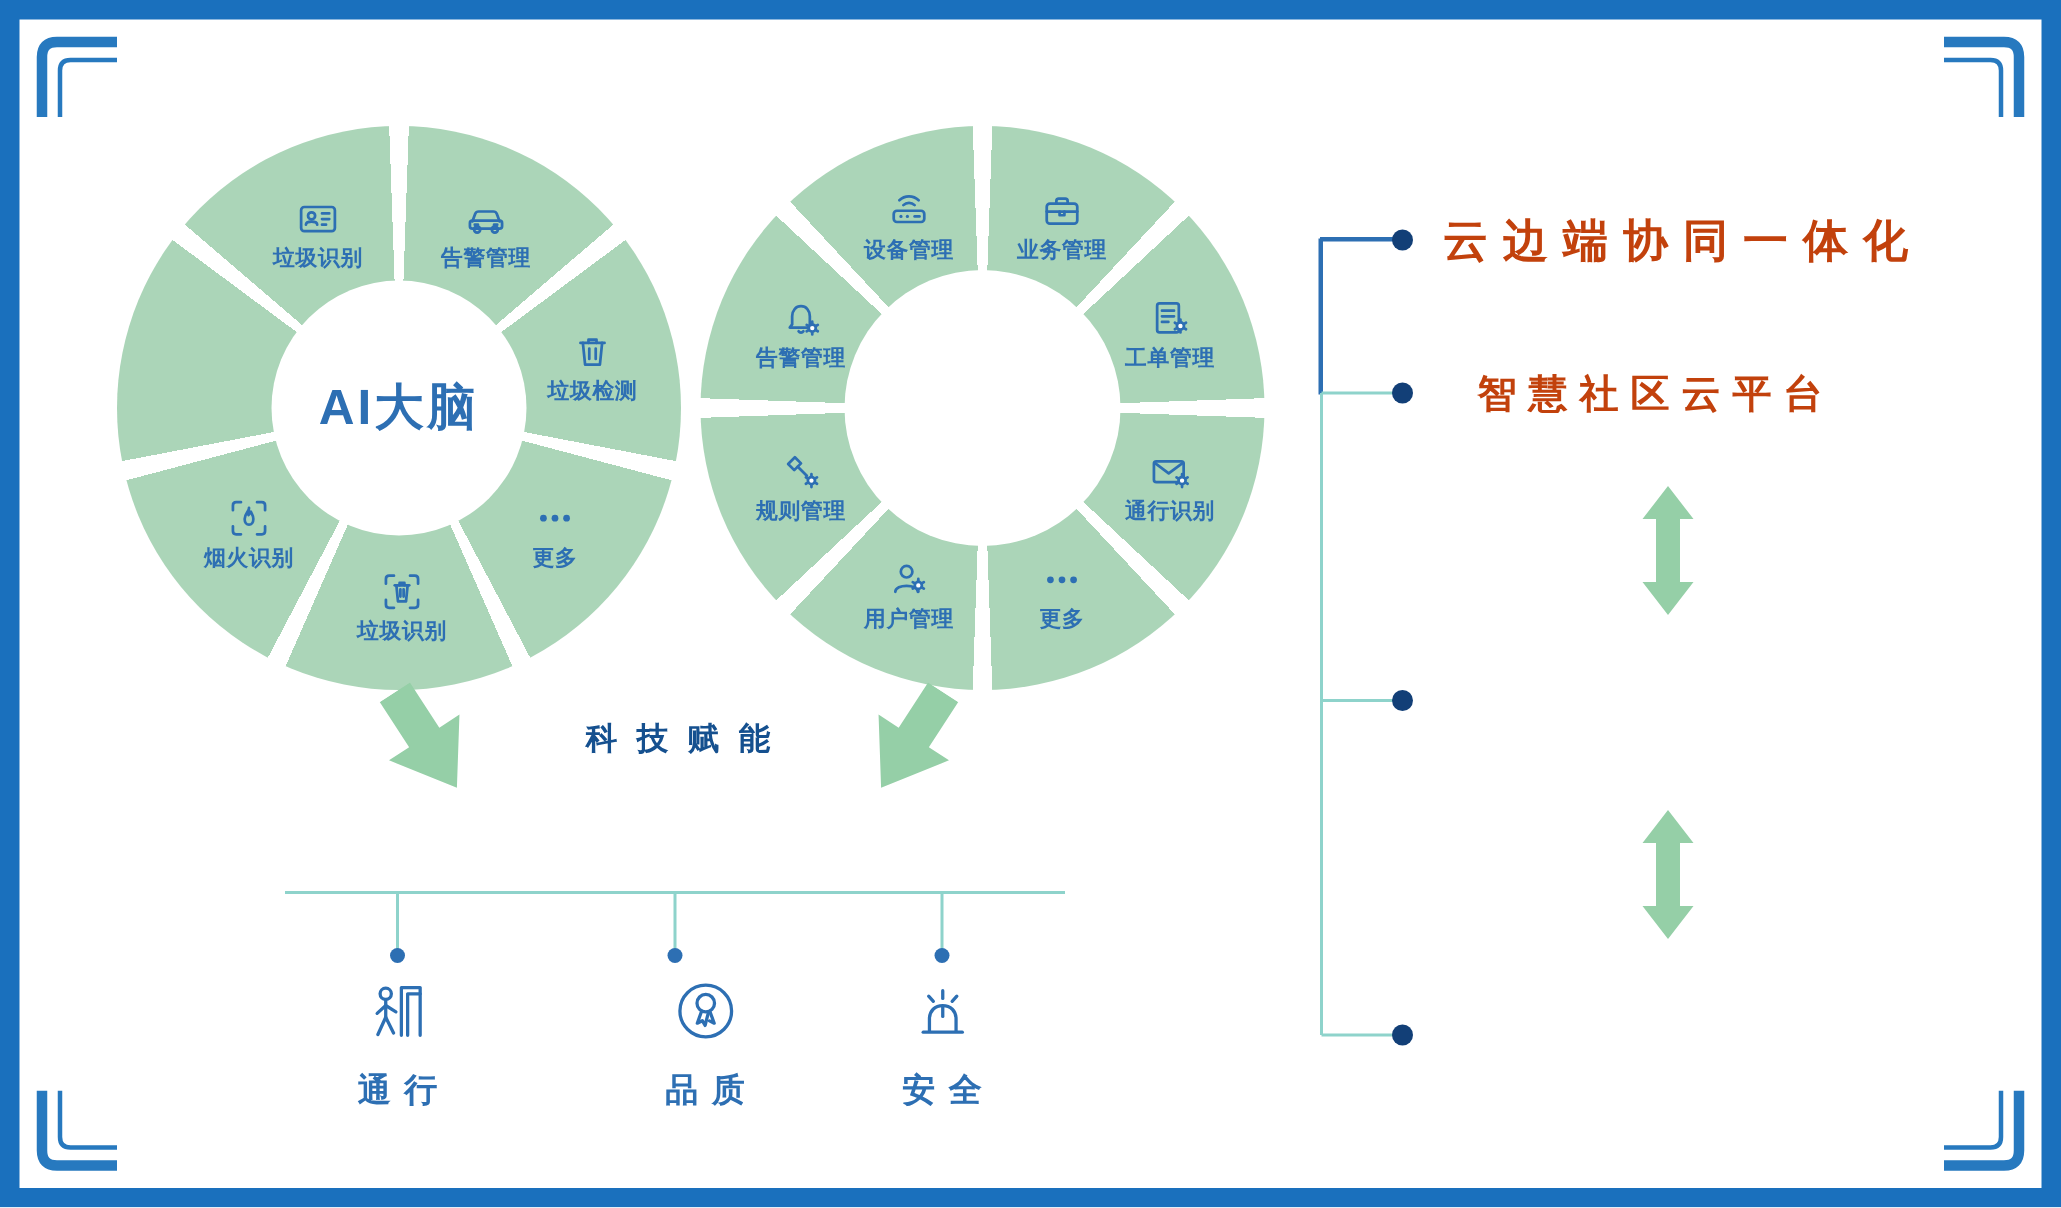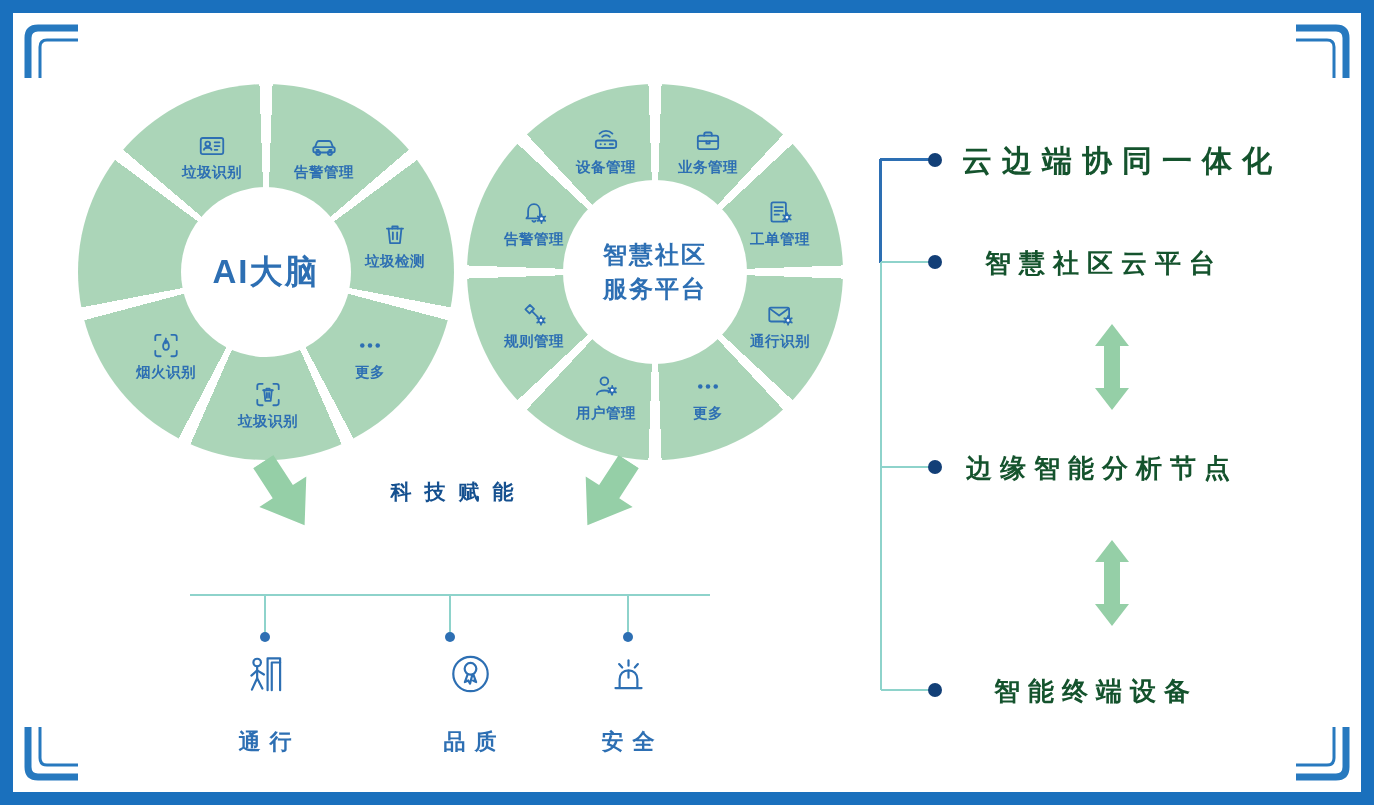--- a/index.html
+++ b/index.html
@@ -48,30 +48,30 @@
   .tech-label { position:absolute; left:452px; top:492px; transform:translate(-50%,-50%);
     font-size:21px; font-weight:bold; color:#15508f; letter-spacing:13px; padding-left:13px; white-space:nowrap; }
   .prop-label { position:absolute; left:452px; top:558px; transform:translate(-50%,-50%);
     font-size:29px; font-weight:bold; color:#15508f; letter-spacing:16px; padding-left:16px; white-space:nowrap; }
 
   
   .h-line { position:absolute; left:190px; top:594px; width:520px; height:2px; background:#8ed3cb; }
   .drop { position:absolute; top:595px; width:2px; height:38px; background:#8ed3cb; }
   .dot  { position:absolute; top:632px; width:10px; height:10px; border-radius:50%; background:#2d6fb3; }
   .svc { position:absolute; top:650px; transform:translateX(-50%); display:flex; flex-direction:column;
-    align-items:center; gap:25px; }
+    align-items:center; gap:9px; }
   .svc-text { font-size:22px; font-weight:bold; color:#2d6fb3; letter-spacing:9px; padding-left:9px; white-space:nowrap; }
 
   
   .vline-dark { position:absolute; left:879px; top:159px; width:3px; height:104px; background:#2d6fb3; }
   .vline-teal { position:absolute; left:880px; top:262px; width:2px; height:428px; background:#8ed3cb; }
   .tick { position:absolute; height:2px; background:#8ed3cb; }
   .tick.dark { height:3px; background:#2d6fb3; }
   .bullet { position:absolute; width:14px; height:14px; border-radius:50%; background:#123f77; }
-  .ritem { position:absolute; transform:translateY(-50%); font-weight:bold; color:#14532d; white-space:nowrap; }
+  .ritem { position:absolute; transform:translateY(-50%); font-weight:bold; color:#c2410c; white-space:nowrap; }
   .ritem.big { font-size:30px; letter-spacing:10px; }
   .ritem.std { font-size:26px; letter-spacing:8px; }
   .ud-arrow { position:absolute; width:40px; height:86px; }
 </style>
 </head>
 <body>
 
 <div class="stage">
 
   <div class="frame"></div>
@@ -178,24 +178,20 @@
             <path d="M6.5 18 C6.5 15.5 13.5 15.5 13.5 18"></path>
             <path d="M16.5 11 H21 M16.5 14.5 H21 M16.5 18 H19"></path>
           </svg>
         </span>
       <span class="seg-text">垃圾识别</span>
     </div>
   </div>
 
   <div class="donut donut-mid">
     <div class="hole hole-mid"></div>
-    <div class="donut-center center-mid">
-      <div>智慧社区</div>
-      <div>服务平台</div>
-    </div>
 
     <div class="seg" style="left:241px;top:67px">
       <span class="seg-icon">
           <svg width="30" height="30" viewBox="0 0 28 28">
             <rect x="4.5" y="9.5" width="19" height="12.5" rx="2"></rect>
             <path d="M10.5 9.5 V8 Q10.5 6.5 12 6.5 H16 Q17.5 6.5 17.5 8 V9.5"></path>
             <path d="M4.5 14.5 H23.5"></path>
             <path d="M12.5 14.5 V16.8 H15.5 V14.5"></path>
           </svg>
         </span>
@@ -356,22 +352,20 @@
   <div class="tick" style="left:881px;top:466px;width:49px"></div>
   <div class="tick" style="left:881px;top:689px;width:49px"></div>
 
   <div class="bullet" style="left:928px;top:153px"></div>
   <div class="bullet" style="left:928px;top:255px"></div>
   <div class="bullet" style="left:928px;top:460px"></div>
   <div class="bullet" style="left:928px;top:683px"></div>
 
   <div class="ritem big" style="left:962px;top:161px">云边端协同一体化</div>
   <div class="ritem std" style="left:985px;top:263px">智慧社区云平台</div>
-  <div class="ritem std" style="left:966px;top:468px">边缘智能分析节点</div>
-  <div class="ritem std" style="left:994px;top:691px">智能终端设备</div>
 
   <div class="ud-arrow" style="left:1092px;top:324px">
     <svg width="40" height="86" viewBox="-20 -43 40 86">
         <polygon points="0,-43 17,-21 8,-21 8,21 17,21 0,43 -17,21 -8,21 -8,-21 -17,-21" fill="#95cfa7"></polygon>
       </svg>
   </div>
   <div class="ud-arrow" style="left:1092px;top:540px">
     <svg width="40" height="86" viewBox="-20 -43 40 86">
         <polygon points="0,-43 17,-21 8,-21 8,21 17,21 0,43 -17,21 -8,21 -8,-21 -17,-21" fill="#95cfa7"></polygon>
       </svg>

